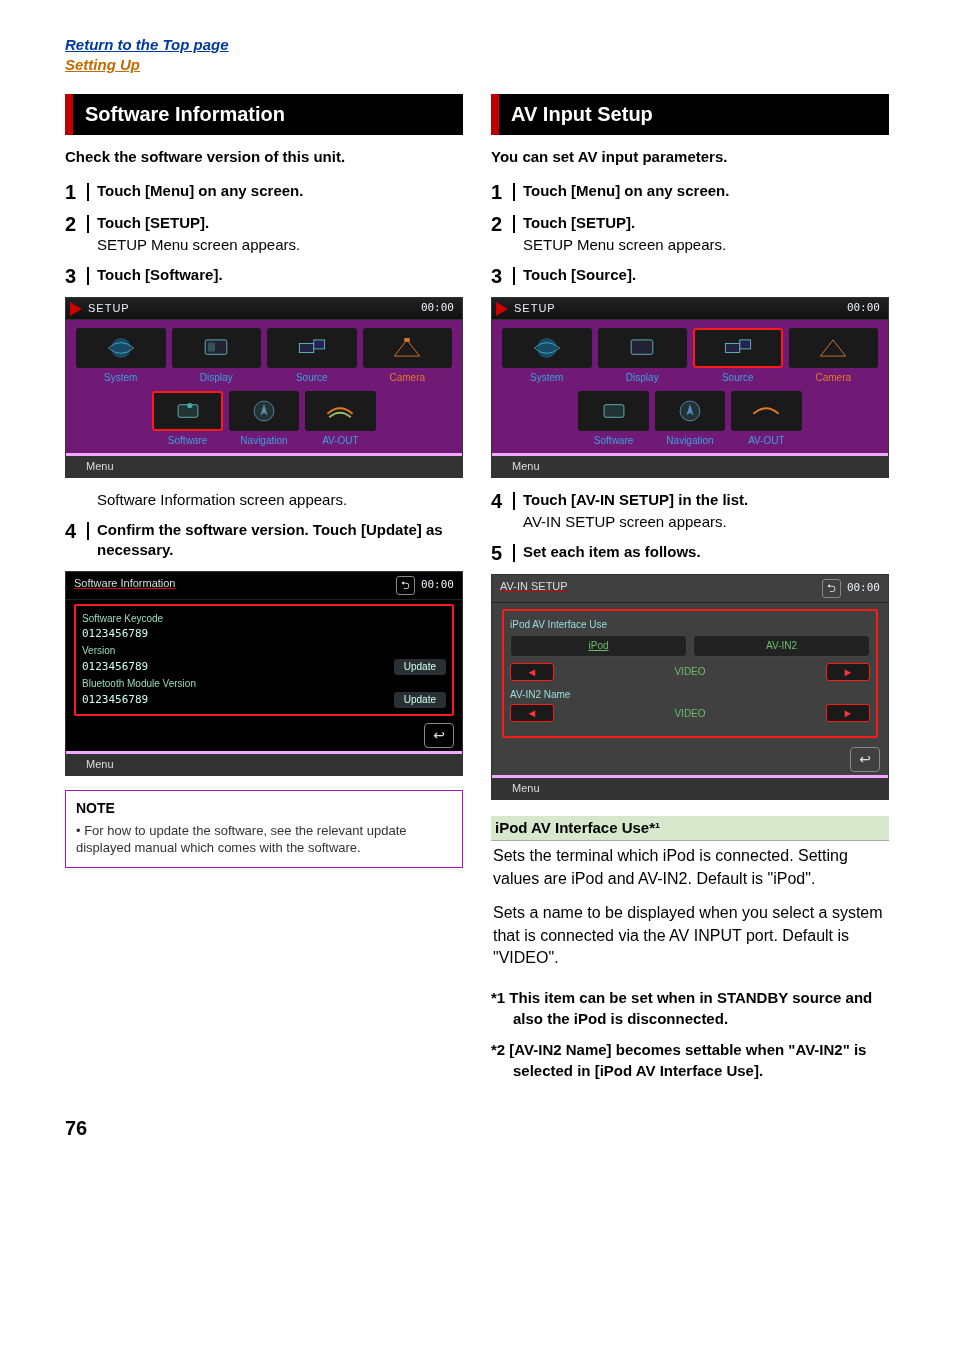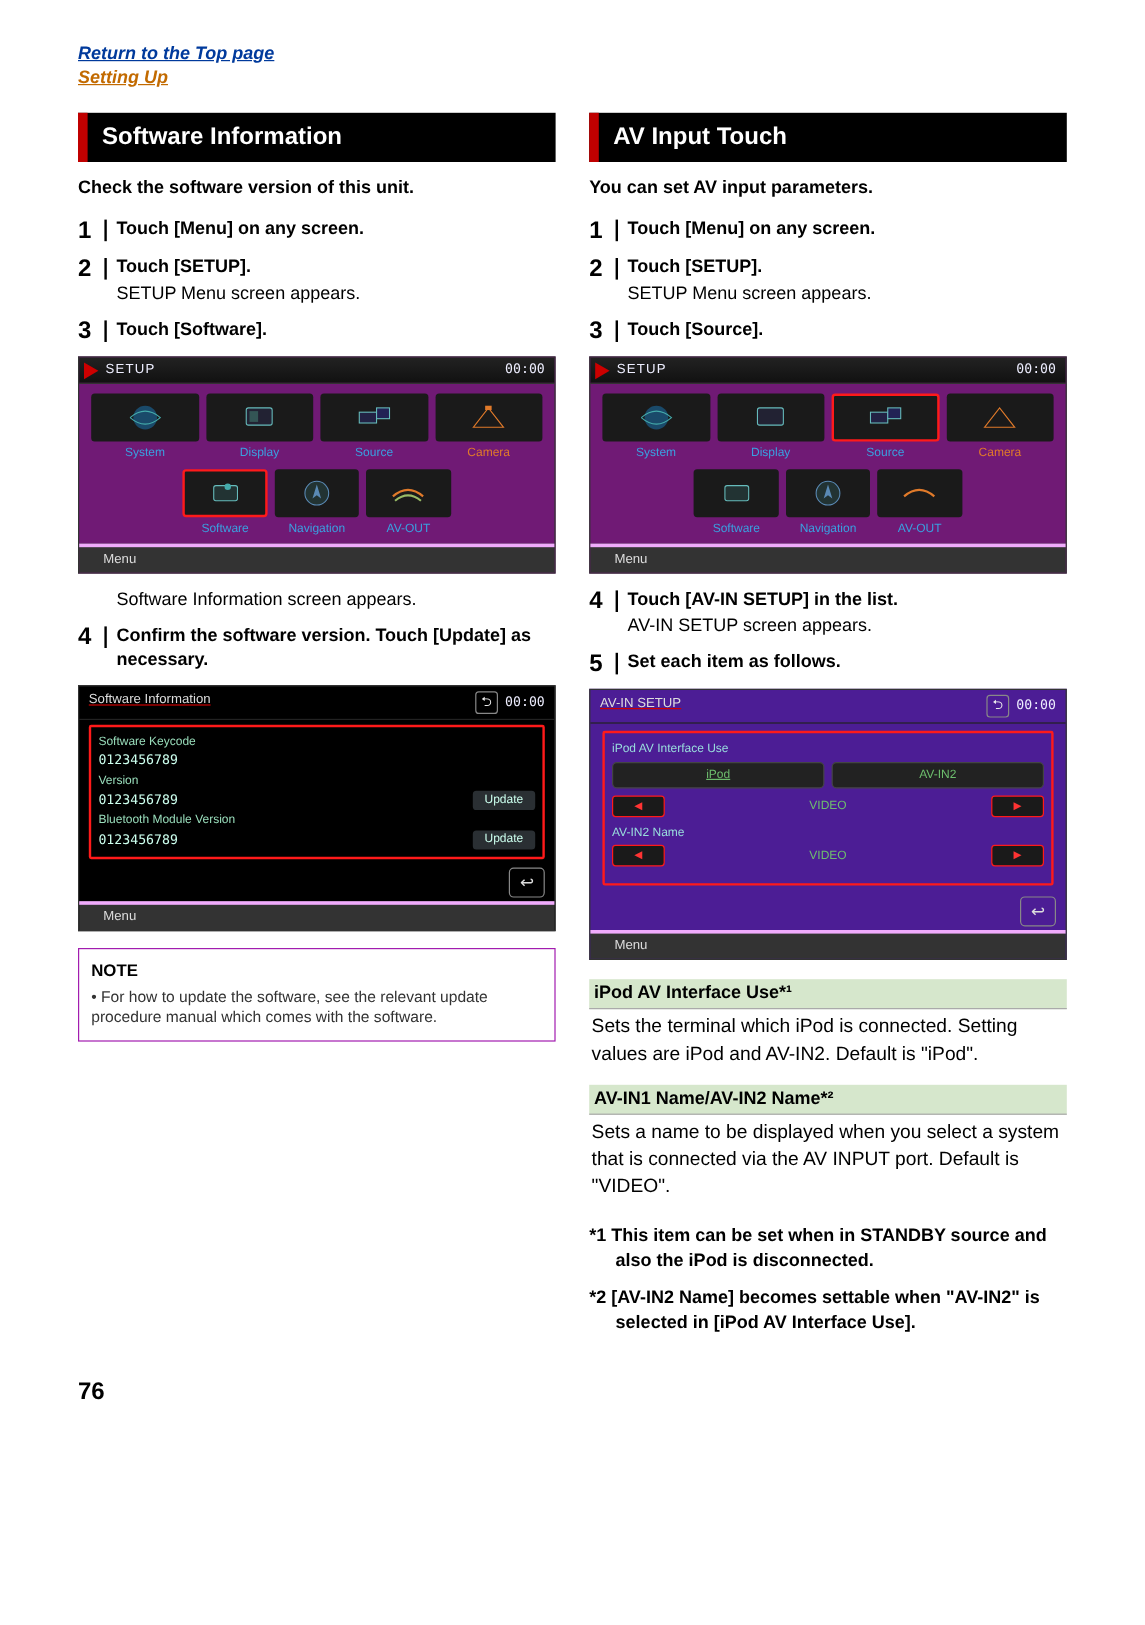--- a/index.html
+++ b/index.html
@@ -101,21 +101,21 @@
   .softinfo-row .btn{ background:#2a2f33; color:#cfe; border-radius:3px; padding:1px 10px; font-size:10px;}
   .softinfo-back { text-align:right; padding:3px 8px; }
   .softinfo-back .bico { display:inline-block; border:1px solid #888; border-radius:4px; padding:2px 8px; font-size:14px; color:#ddd;}
 
   .note-box { border:1px solid #a21caf; padding: 8px 10px 10px 10px; margin-top:6px; font-size:14px; }
   .note-title { font-weight:bold; color:#000; margin-bottom:4px; }
   .note-box ul { list-style:none; }
   .note-box li { font-size:13px; color:#333; line-height:1.35;}
   .note-box li::before { content:"• "; }
 
-  .avin-shot { background:#4c1d95; color:#cfe; font-size:11px; border:1px solid #333; margin-bottom:16px;}
+  .avin-shot { background:#404040; color:#cfe; font-size:11px; border:1px solid #333; margin-bottom:16px;}
   .avin-head { padding:4px 8px; display:flex; justify-content:space-between; border-bottom:1px solid #222;}
   .avin-head .title{ text-decoration:underline; text-decoration-color:#c00; color:#ddd;}
   .avin-panel { border:2px solid #ff1a1a; margin:6px 10px; padding:4px 6px 8px 6px; border-radius:2px;}
   .avin-row { margin:2px 0; }
   .avin-row .lbl{ color:#9dd; font-size:10px;}
   .avin-btnrow{ display:flex; align-items:center; gap:6px; margin:3px 0 6px 0;}
   .avin-btn{ flex:1; text-align:center; background:#222; color:#6dbd6d; border:1px solid #444; border-radius:4px; padding:3px 2px; font-size:10px;}
   .avin-btn.sel{ color:#6dbd6d; text-decoration:underline;}
   .avin-arrow{ width:44px; height:18px; border:1px solid #ff1a1a; background:#1a1a1a; border-radius:3px; color:#f33; text-align:center; line-height:16px; font-size:11px;}
   .avin-mid { flex:1; text-align:center; color:#6dbd6d; font-size:10px;}
@@ -282,27 +282,27 @@
             <span class="btn">Update</span>
           </div>
       </div>
       <div class="softinfo-back"><span class="bico">↩</span></div>
       <div class="shot-menu">Menu</div>
     </div>
 
     <div class="note-box">
       <div class="note-title">NOTE</div>
       <ul>
-          <li>For how to update the software, see the relevant update procedure manual which comes with the software.</li>
+          <li>For how to update the software, see the relevant update displayed manual which comes with the software.</li>
         </ul>
     </div>
   </div>
 
   <div class="col">
-    <div class="section-header">AV Input Touch</div>
+    <div class="section-header">AV Input Setup</div>
     <div class="intro">You can set AV input parameters.</div>
 
     <div class="step">
       <div class="step-num">1</div>
       <div class="step-bar"></div>
       <div class="step-body"><span class="step-title">Touch [Menu] on any screen.</span></div>
     </div>
     <div class="step">
       <div class="step-num">2</div>
       <div class="step-bar"></div>
@@ -434,21 +434,20 @@
           <span class="avin-arrow">►</span>
         </div>
       </div>
       <div class="avin-back"><span class="bico">↩</span></div>
       <div class="shot-menu">Menu</div>
     </div>
 
     <div class="opt-head">iPod AV Interface Use*¹</div>
     <div class="opt-body">Sets the terminal which iPod is connected. Setting values are iPod and AV-IN2. Default is "iPod".</div>
 
-    <div class="opt-head">AV-IN1 Name/AV-IN2 Name*²</div>
     <div class="opt-body">Sets a name to be displayed when you select a system that is connected via the AV INPUT port. Default is "VIDEO".</div>
 
     <div class="footnote">*1 This item can be set when in STANDBY source and also the iPod is disconnected.</div>
     <div class="footnote">*2 [AV-IN2 Name] becomes settable when "AV-IN2" is selected in [iPod AV Interface Use].</div>
   </div>
 </div>
 
 <div class="pagenum">76</div>
 
 </body></html>

